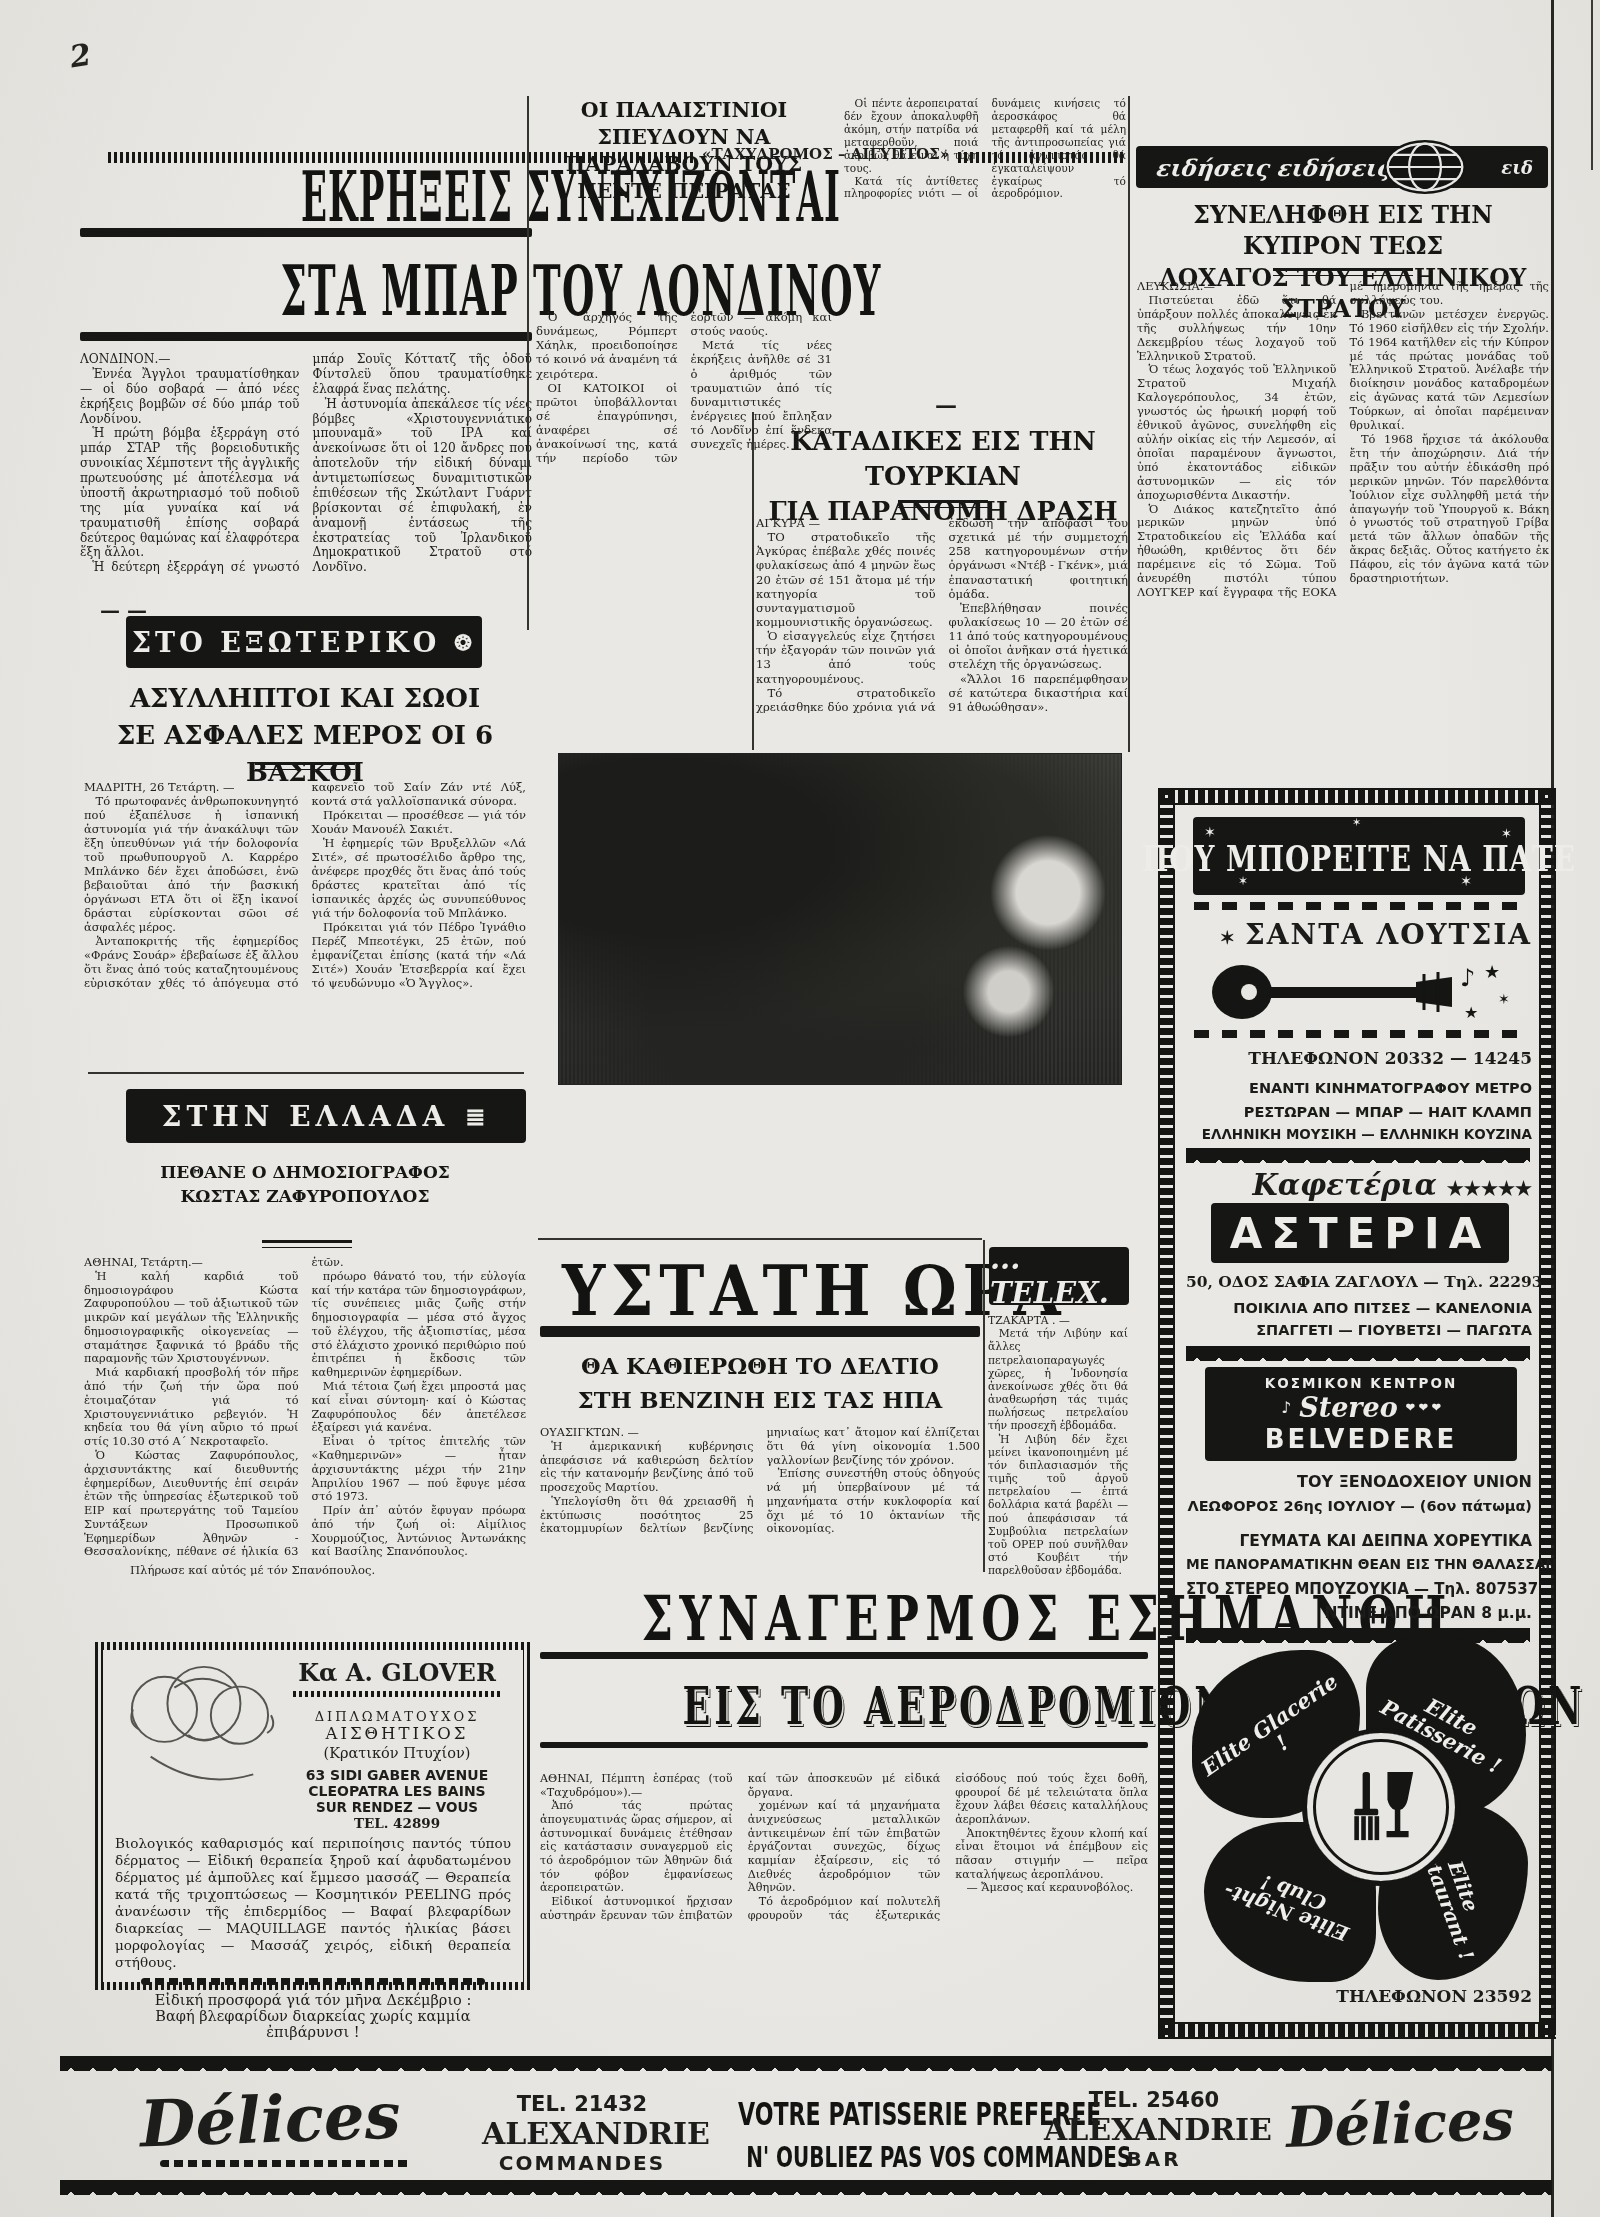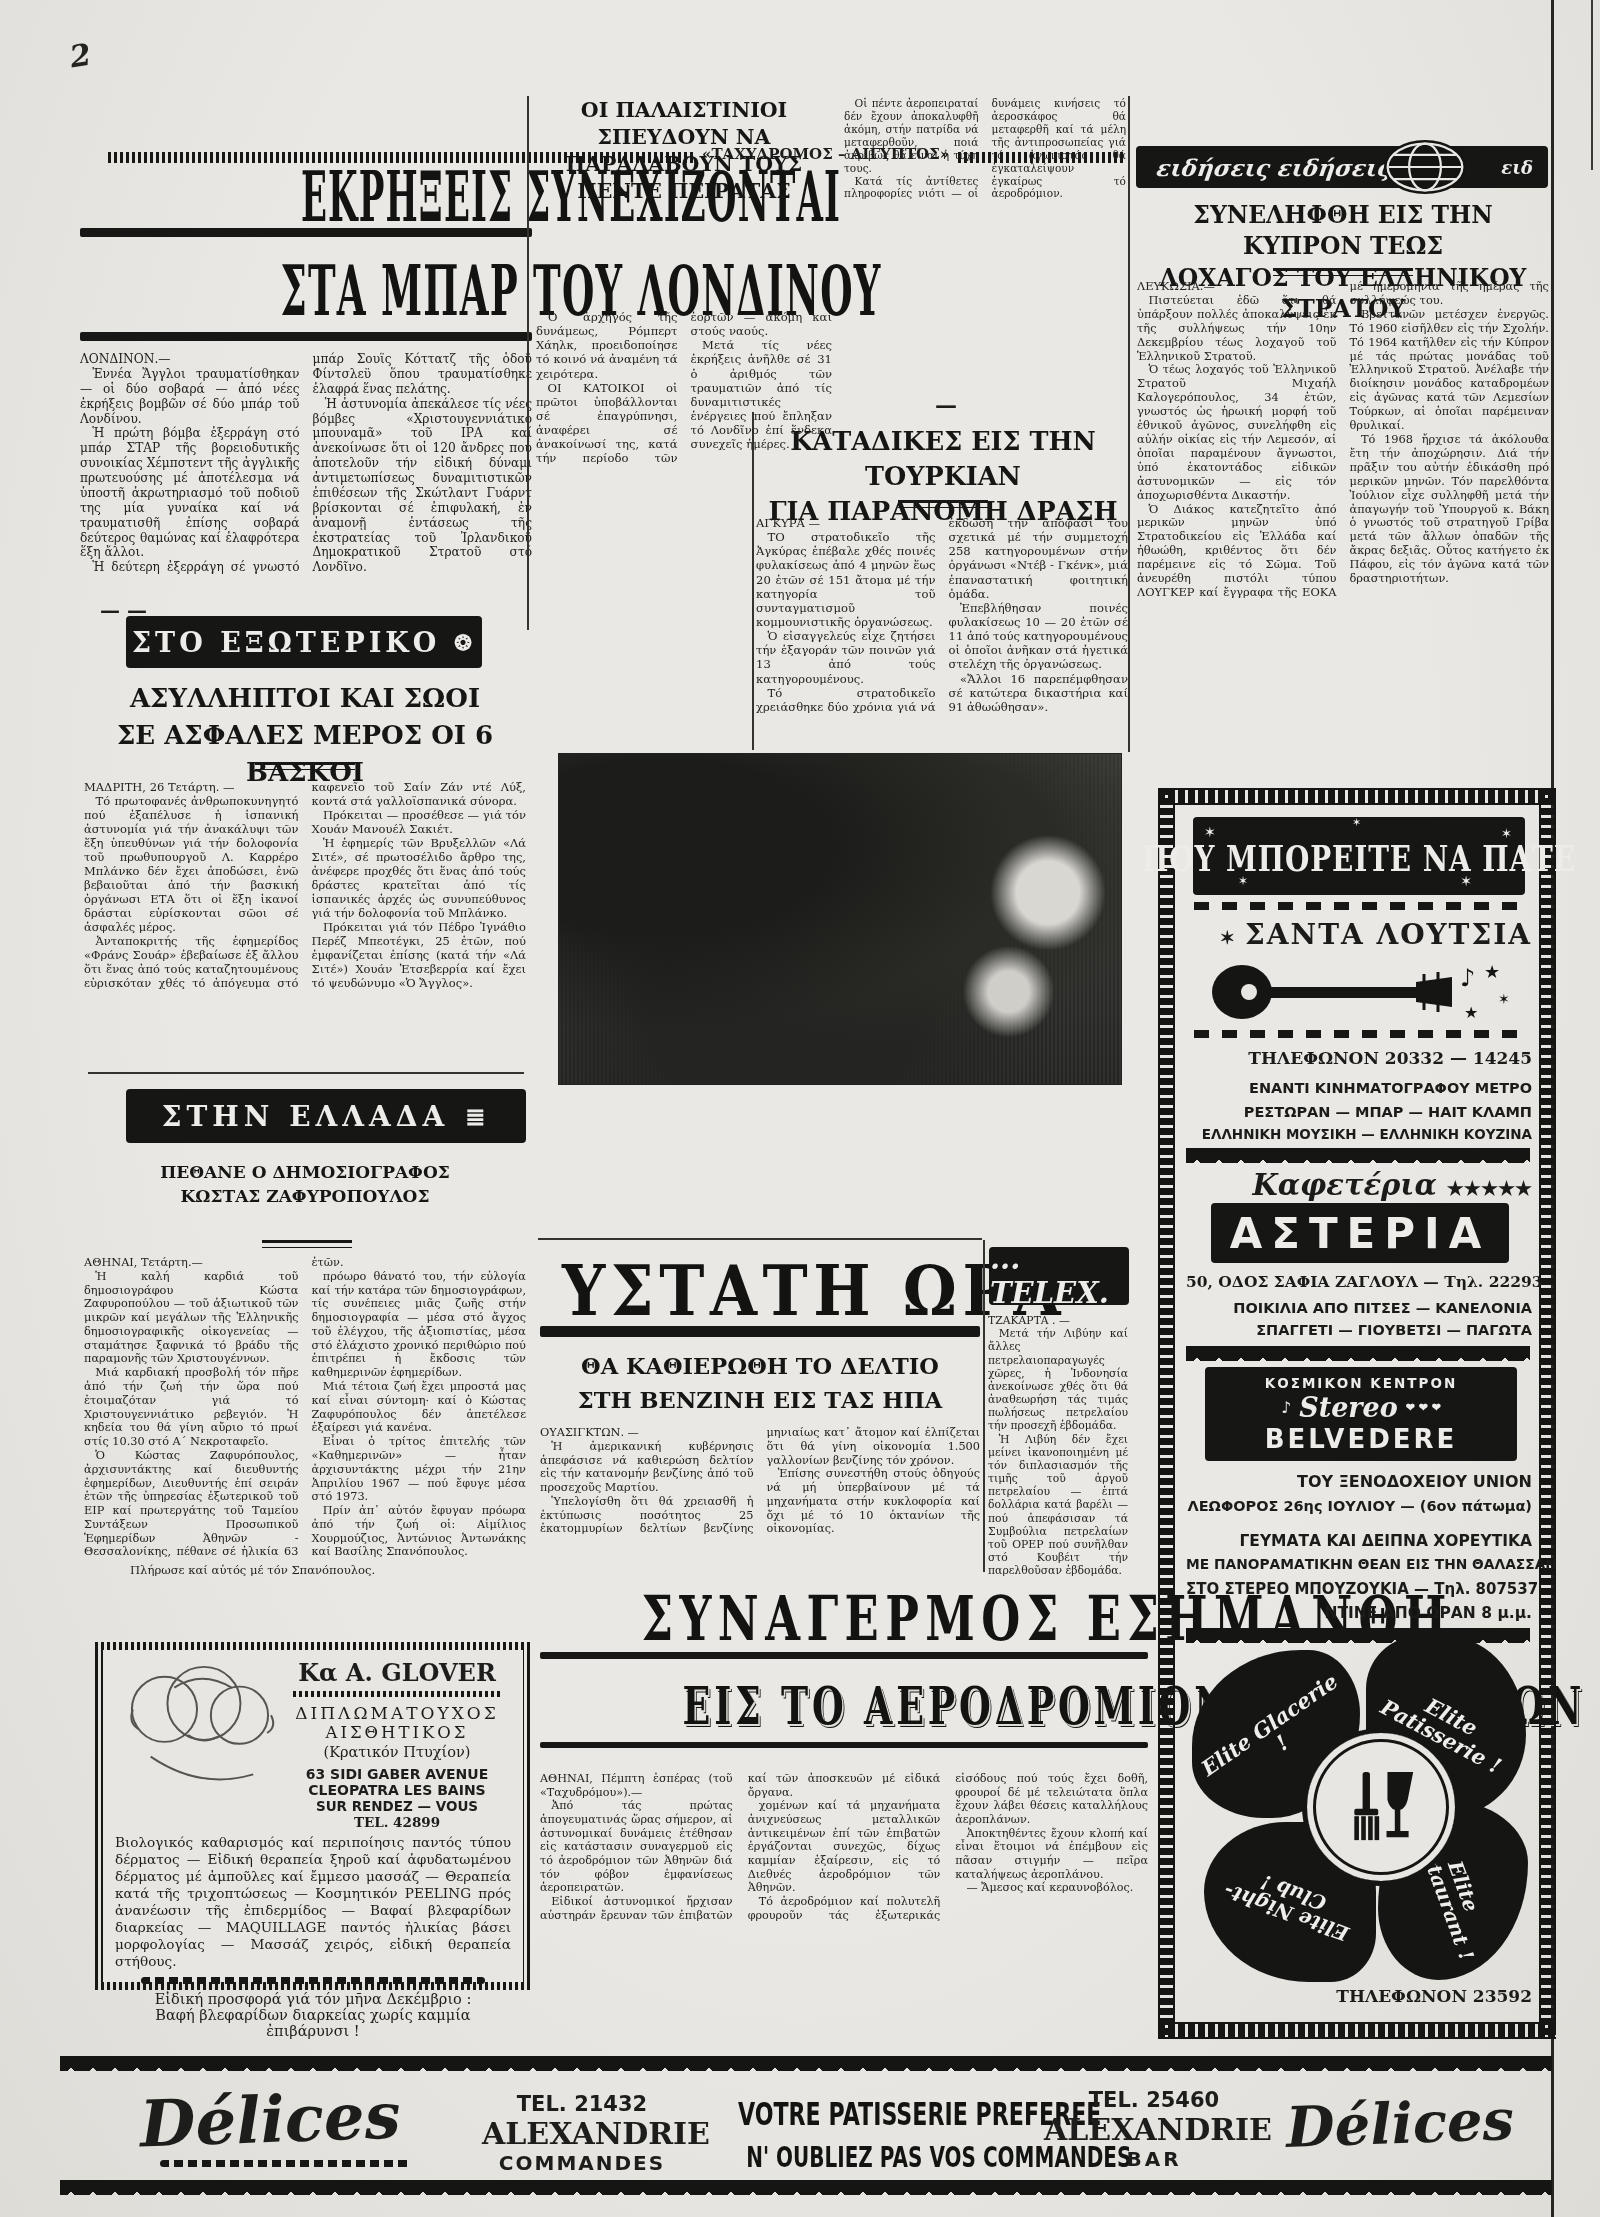--- a/index.html
+++ b/index.html
@@ -228,21 +228,21 @@
             <path d="M18 52 q-5 14 6 20"></path>
             <path d="M158 58 q6 12 -4 18"></path>
             <path d="M36 100 q50 34 104 18"></path>
             <path d="M74 78 q14 10 30 2"></path>
             <path d="M60 30 q28 -18 58 0"></path>
           </g>
         </svg>
         <div style="flex:1;text-align:center">
           <div style="font-size:24px;font-weight:bold">Κα A. GLOVER</div>
           <div class="hatch" style="height:6px;margin:4px 10px"></div>
-          <div style="font-size:17px;letter-spacing:3px;margin-top:6px">ΔΙΠΛΩΜΑΤΟΥΧΟΣ</div>
+          <div style="font-size:13px;letter-spacing:3px;margin-top:12px">ΔΙΠΛΩΜΑΤΟΥΧΟΣ</div>
           <div style="font-size:16.5px;letter-spacing:3px">ΑΙΣΘΗΤΙΚΟΣ</div>
           <div style="font-size:14.5px;margin-top:2px">(Κρατικόν Πτυχίον)</div>
           <div style="font-size:14px;font-weight:bold;margin-top:6px;font-family:'DejaVu Sans',sans-serif">63 SIDI GABER AVENUE</div>
           <div style="font-size:14px;font-weight:bold;font-family:'DejaVu Sans',sans-serif">CLEOPATRA LES BAINS</div>
           <div style="font-size:13.5px;font-weight:bold;font-family:'DejaVu Sans',sans-serif">SUR RENDEZ — VOUS</div>
           <div style="font-size:13.5px;font-weight:bold">TEL. 42899</div>
         </div>
       </div>
       <div style="font-size:13.6px;line-height:1.25;text-align:justify;margin-top:4px">Βιολογικός καθαρισμός καί περιποίησις παντός τύπου δέρματος — Εἰδική θεραπεία ξηροῦ καί ἀφυδατωμένου δέρματος μέ ἀμποῦλες καί ἔμμεσο μασσάζ — Θεραπεία κατά τῆς τριχοπτώσεως — Κοσμητικόν PEELING πρός ἀνανέωσιν τῆς ἐπιδερμίδος — Βαφαί βλεφαρίδων διαρκείας — MAQUILLAGE παντός ἡλικίας βάσει μορφολογίας — Μασσάζ χειρός, εἰδική θεραπεία στήθους.</div>
       <div class="wavy" style="margin:7px 26px"></div>

